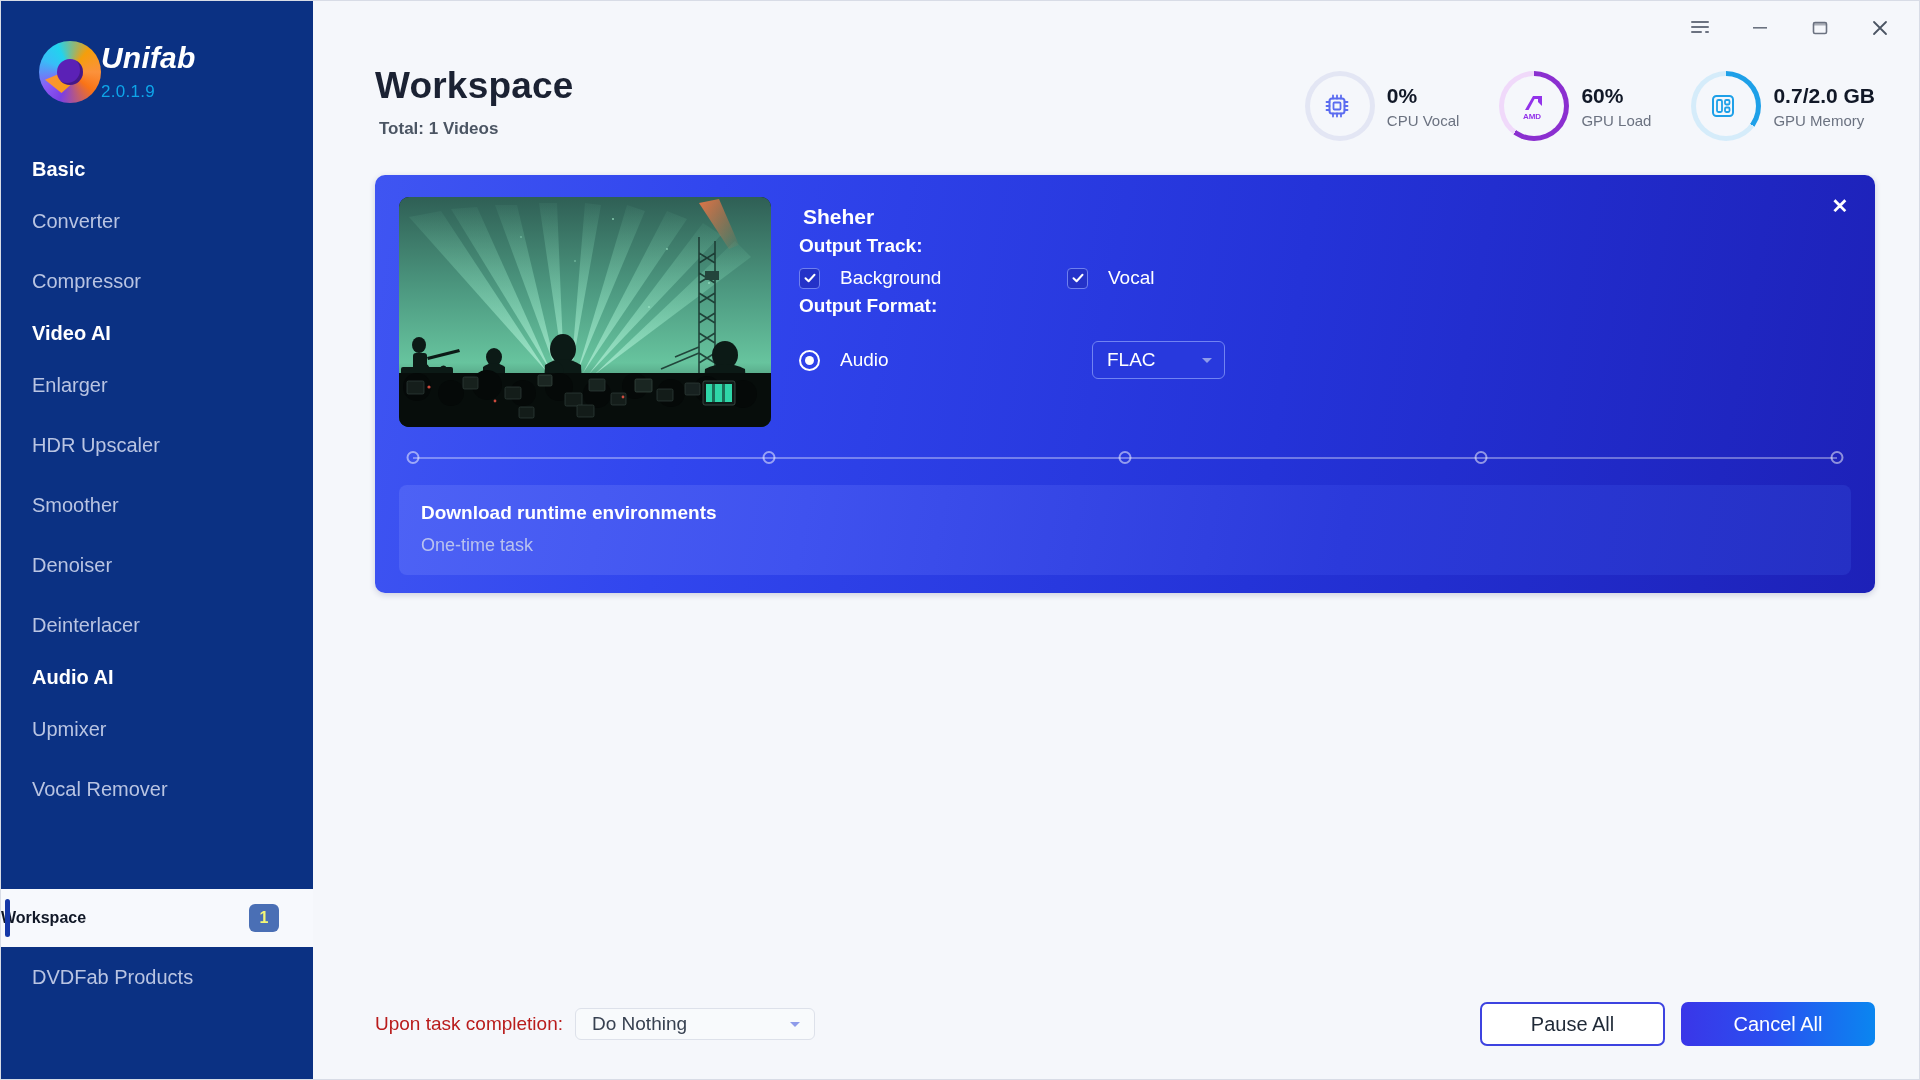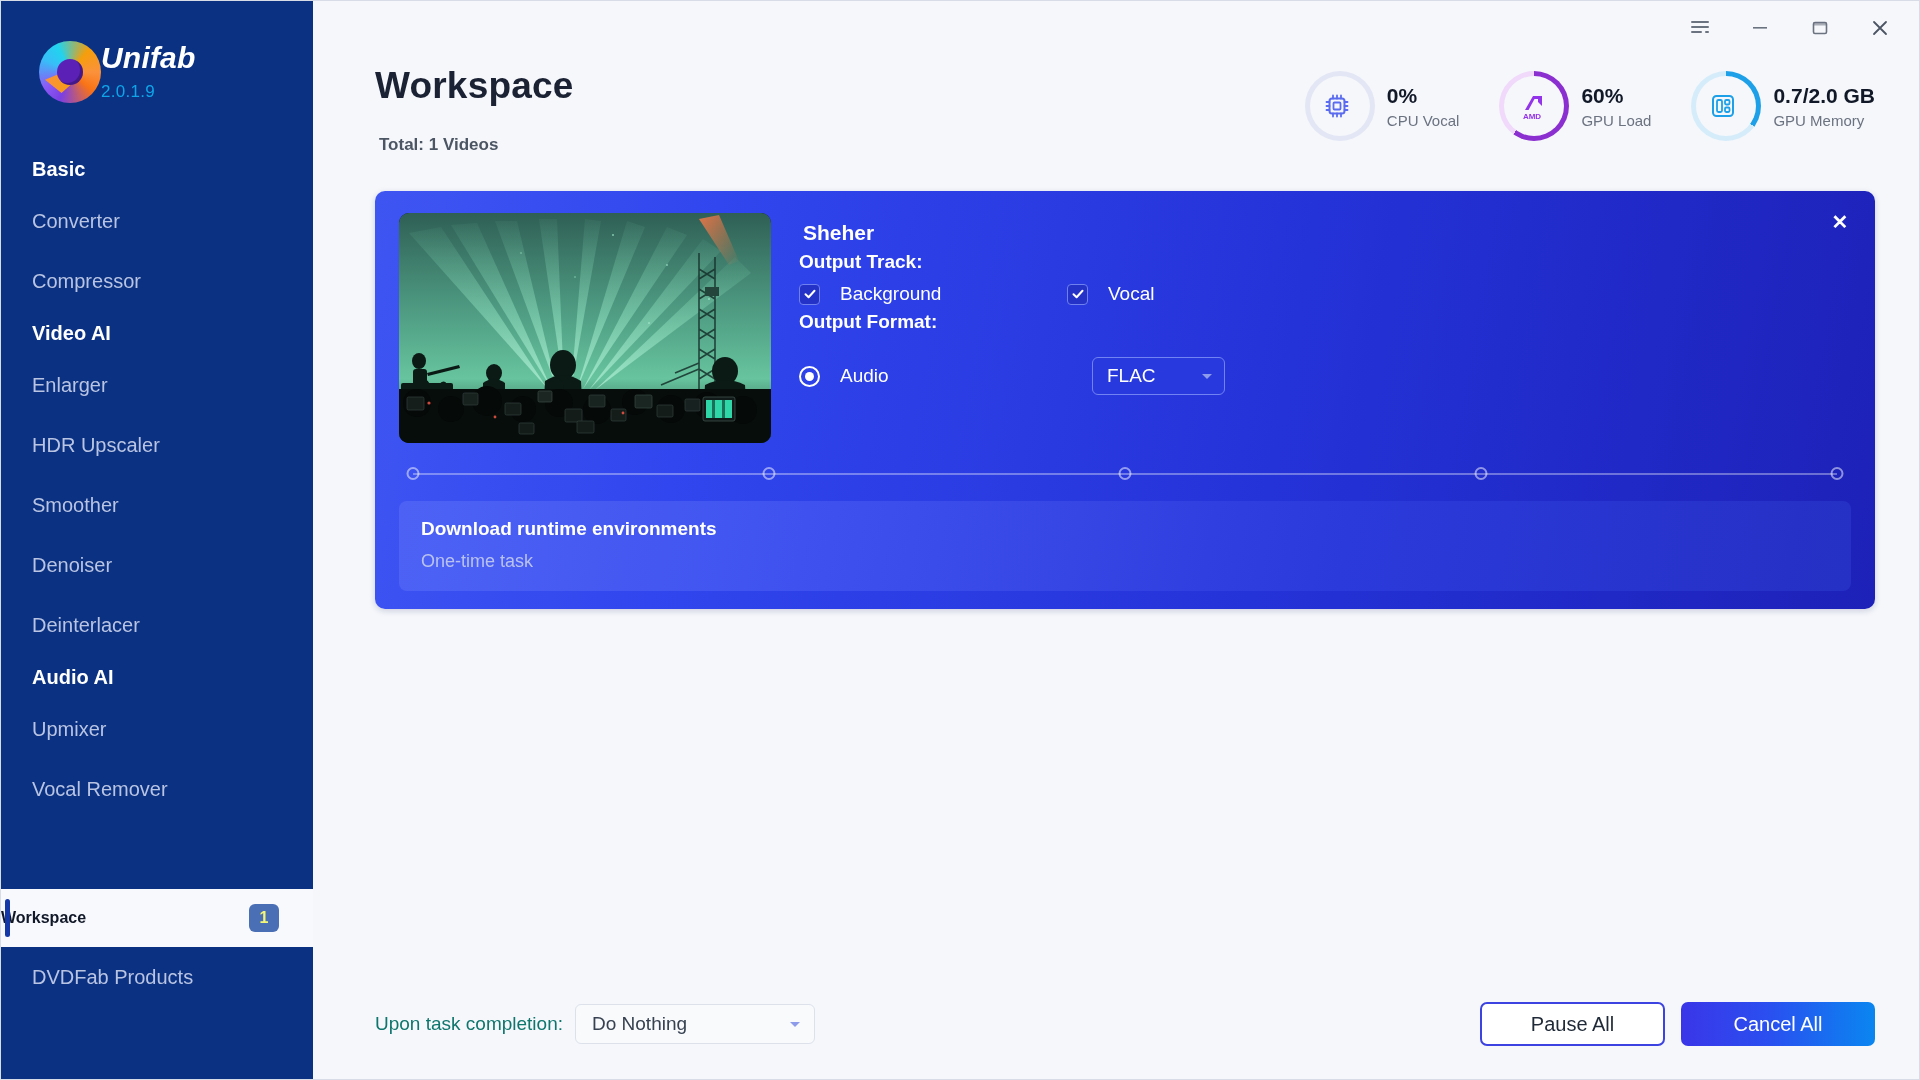--- a/index.html
+++ b/index.html
@@ -161,21 +161,21 @@
     padding: 10px 0 0 62px;
     position: relative;
   }
   .page-title {
     font-size: 37px;
     font-weight: bold;
     color: #1b2233;
     letter-spacing: .2px;
   }
   .page-subtitle {
-    margin-top: 28px;
+    margin-top: 12px;
     font-size: 17px;
     font-weight: bold;
     color: #4b5563;
     padding-left: 4px;
   }
 
   
   .gauges {
     position: absolute;
     right: 44px;
@@ -345,23 +345,23 @@
 
   
   .footer {
     margin-top: auto;
     height: 110px;
     display: flex;
     align-items: center;
     padding: 0 44px 0 62px;
   }
   .footer-left { display: flex; align-items: center; gap: 12px; }
-  .footer-label { font-size: 19px; color: #0f766e; }
+  .footer-label { font-size: 19px; color: #b91c1c; }
   .footer-select {
-    width: 240px; height: 40px;
+    width: 240px; height: 32px;
     border: 1px solid #dde1ea;
     border-radius: 6px;
     background: #f8fafc;
     display: flex; align-items: center; justify-content: space-between;
     padding: 0 14px 0 16px;
     cursor: pointer;
   }
   .footer-select-value { font-size: 19px; color: #374151; }
   .footer-right { margin-left: auto; display: flex; align-items: center; gap: 16px; }
   .btn {

